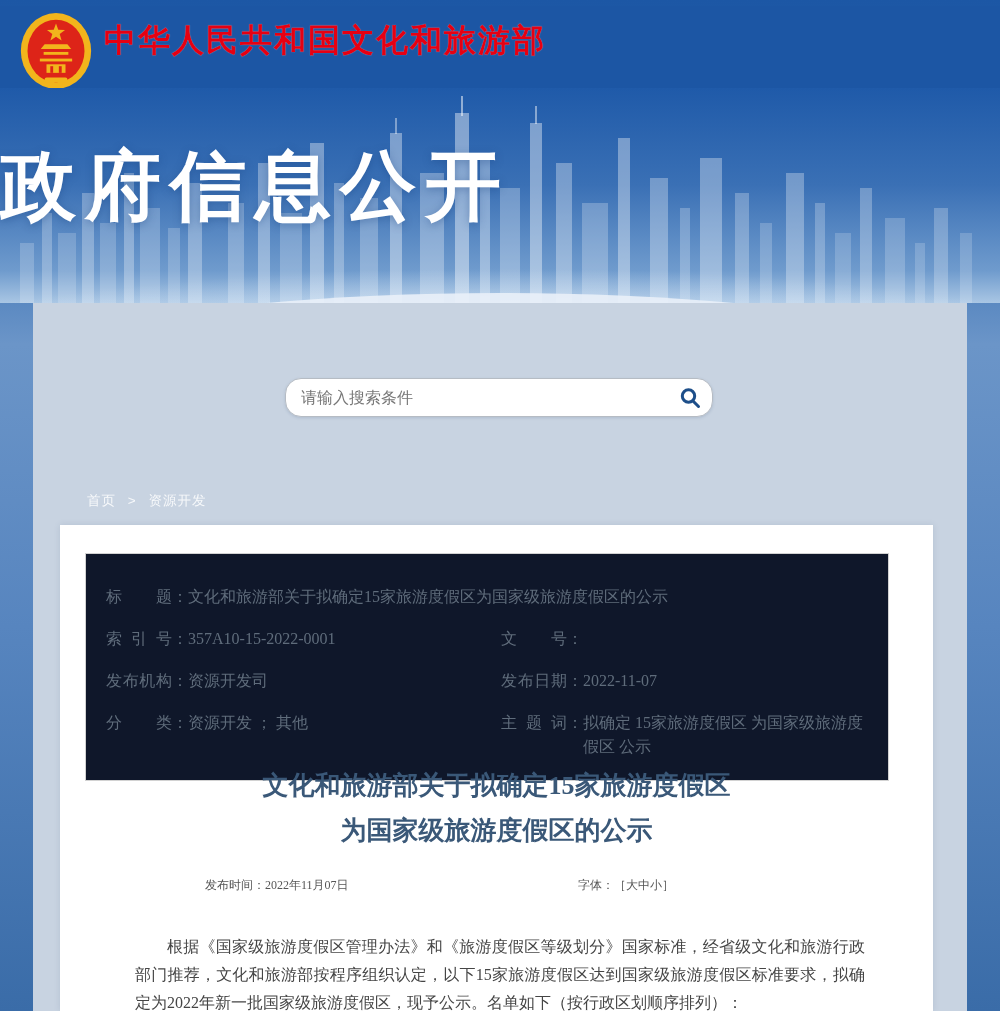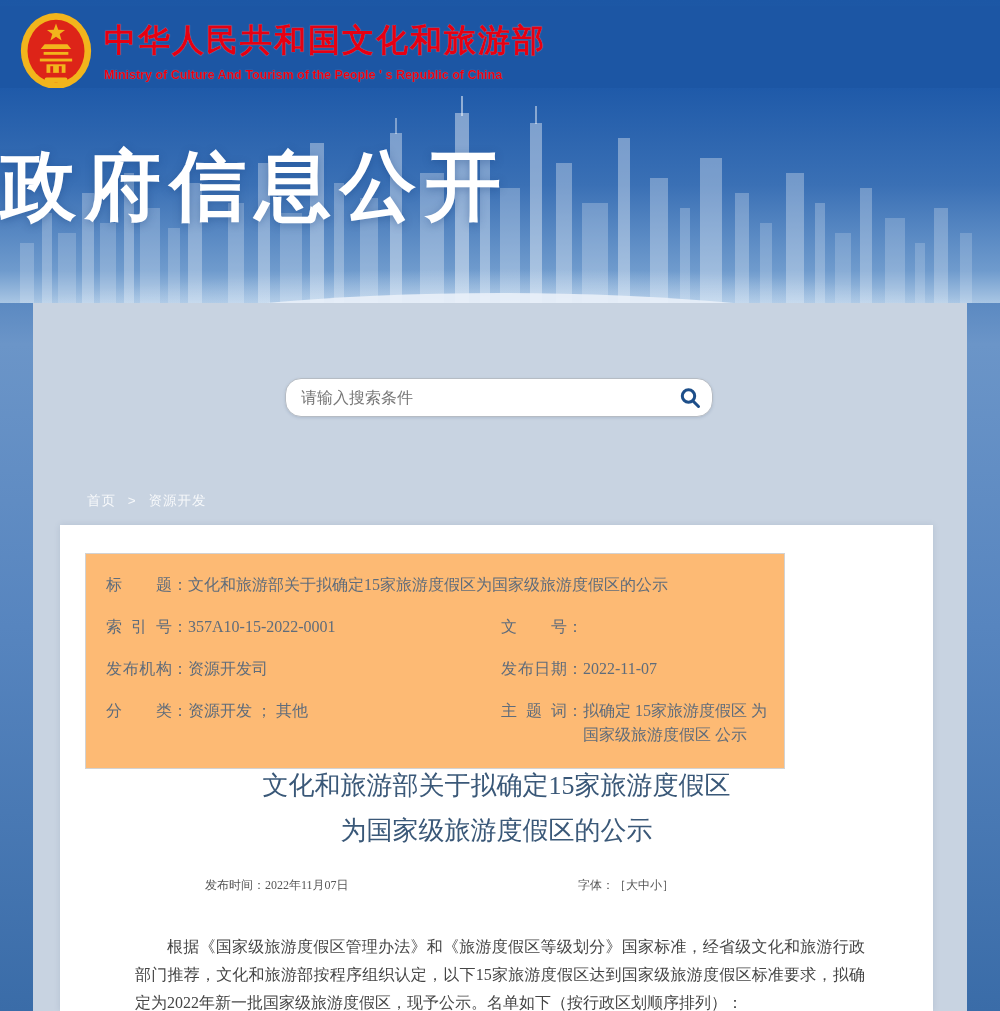--- a/index.html
+++ b/index.html
@@ -43,33 +43,33 @@
   .breadcrumb { position:absolute; left:54px; top:189px; font-size:13.5px; color:rgba(255,255,255,.85);
                 letter-spacing:1px; }
   .breadcrumb a { color:rgba(255,255,255,.85); text-decoration:none; }
   .crumb-sep { margin:0 7px; }
 
   
   .card { position:absolute; left:27px; top:222px; width:873px; height:486px; background:#ffffff;
           box-shadow:0 0 6px rgba(70,95,130,.15); }
 
   
-  .info-table { position:absolute; left:25px; top:28px; width:700px; border:1px solid #d2d2d2;
-                background:#fdba74; padding:10px 0 12px 0;
+  .info-table { position:absolute; left:25px; top:28px; width:804px; border:1px solid #d2d2d2;
+                background:#0f172a; padding:22px 0 12px 0;
                 font-family:"Liberation Serif","DejaVu Serif",serif; font-size:16px; color:#5f6c7b; }
   .it-row { display:grid; grid-template-columns:395px 1fr; }
   .it-row.full { grid-template-columns:1fr; }
   .it-cell { display:flex; align-items:flex-start; padding:9px 12px 9px 20px; line-height:24px; }
   .it-label { display:inline-block; width:66px; flex:none; text-align:justify; text-align-last:justify; }
   .it-colon { flex:none; }
   .it-value { }
 
   
   .article-title { position:absolute; left:0; top:238px; width:873px; text-align:center;
-                   font-family:"Liberation Serif","DejaVu Serif",serif; font-weight:normal;
+                   font-family:"Liberation Serif","DejaVu Serif",serif; font-weight:bold;
                    font-size:26px; line-height:45px; color:#3a5878; }
   .article-meta { position:absolute; left:0; top:352px; width:873px; height:30px;
                   font-family:"Liberation Serif","DejaVu Serif",serif; font-size:12px; color:#555; }
   .meta-publish { position:absolute; left:145px; top:0; }
   .meta-font { position:absolute; left:518px; top:0; }
   .meta-font span { color:#555; }
   .font-opt { cursor:pointer; }
   .article-body { position:absolute; left:75px; top:408px; width:730px;
                   font-family:"Liberation Serif","DejaVu Serif",serif; font-size:16px;
                   line-height:28px; color:#454545; text-align:justify; text-indent:2em; }
@@ -87,21 +87,20 @@
       <path d="M24 40 L56 40 L52 35 L28 35 Z" fill="#f2b51c"></path>
       <rect x="27" y="43" width="26" height="3" fill="#f2b51c"></rect>
       <rect x="23" y="50" width="34" height="3" fill="#f2b51c"></rect>
       <rect x="30" y="56" width="20" height="9" fill="#f2b51c"></rect>
       <rect x="34" y="58" width="3" height="7" fill="#dd2418"></rect>
       <rect x="43" y="58" width="3" height="7" fill="#dd2418"></rect>
       <rect x="28" y="70" width="24" height="5" rx="2" fill="#f2b51c"></rect>
     </svg>
     <div class="header-titles">
       <div class="ministry-cn">中华人民共和国文化和旅游部</div>
-      <div class="ministry-en">Ministry of Culture And Tourism of the People ' s Republic of China</div>
     </div>
   </div>
 
   <div class="banner">
     <svg class="skyline" viewBox="0 0 1000 215" preserveAspectRatio="none">
       <defs>
         <radialGradient id="glow" cx="50%" cy="100%" r="75%">
           <stop offset="0%" stop-color="#ffffff" stop-opacity="0.95"></stop>
           <stop offset="55%" stop-color="#dcebfa" stop-opacity="0.55"></stop>
           <stop offset="100%" stop-color="#dcebfa" stop-opacity="0"></stop>

